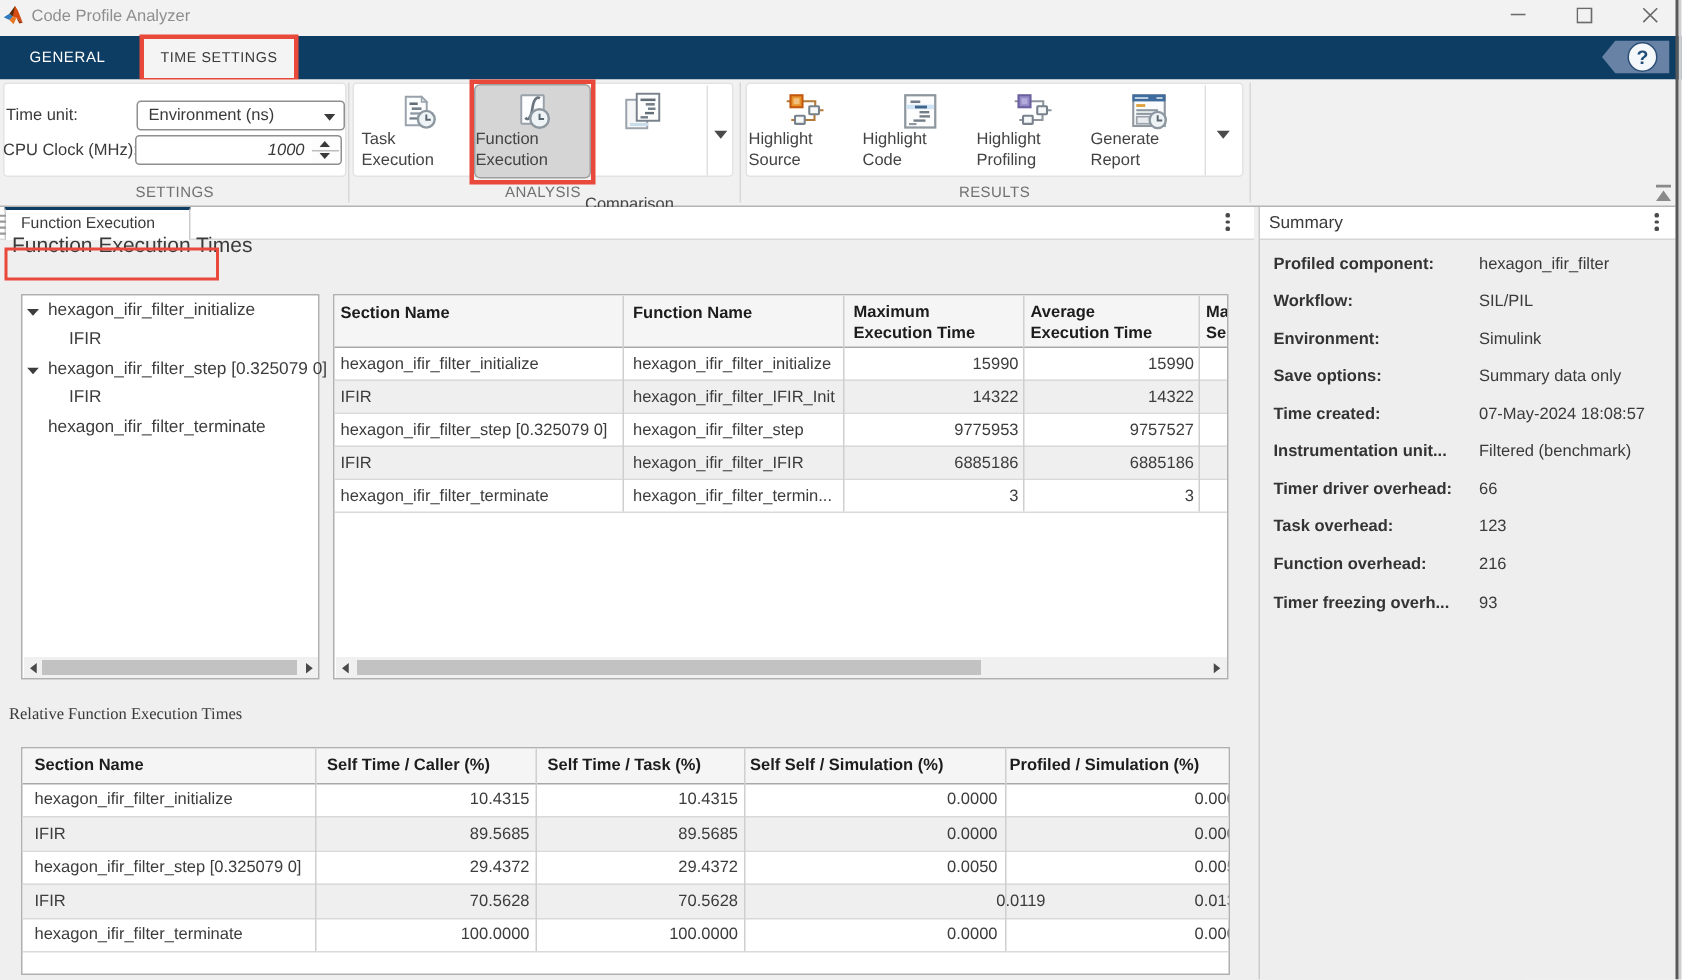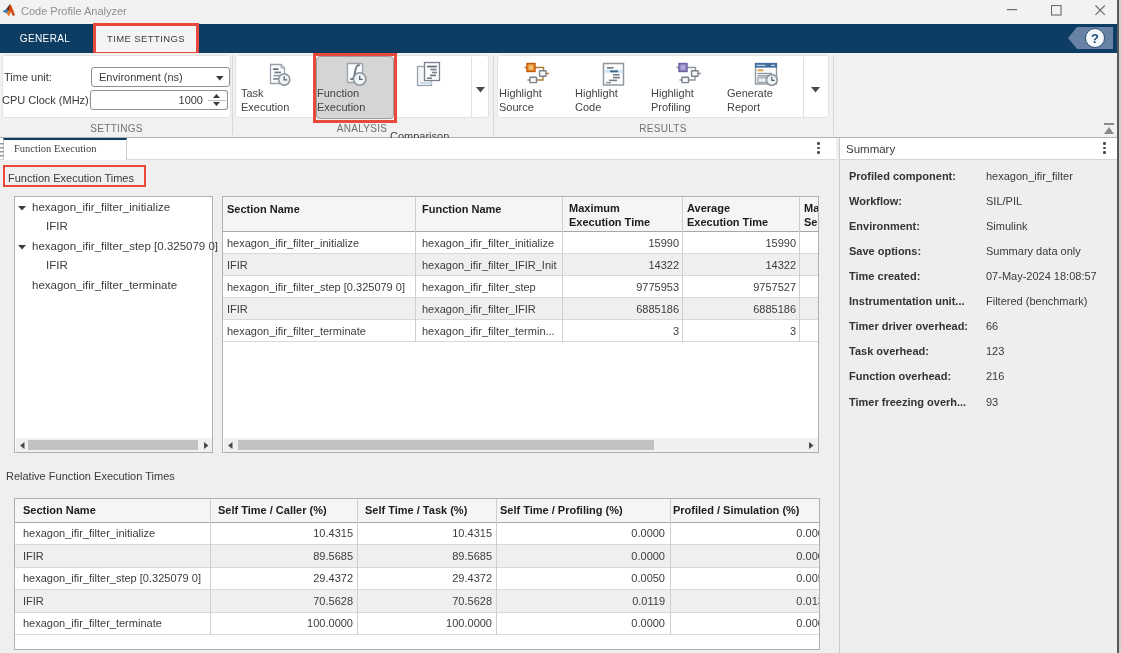--- a/index.html
+++ b/index.html
@@ -22,41 +22,41 @@
 #toolstrip { left:0; top:53px; width:1117px; height:85px; background:#f1f1f1; border-bottom:1px solid #b4b4b4; }
 .group-card { top:55px; height:63px; background:#ffffff; border:1px solid #e3e3e3; border-radius:3px; }
 #card-settings { left:2px;   width:229px; }
 #card-analysis { left:235px; width:254px; }
 #card-results  { left:497px; width:332px; }
 .gsep { top:55px; width:1px; height:80px; background:#d8d8d8; }
 .glabel { top:123px; height:12px; font-size:10px; color:#707070; text-align:center; letter-spacing:0.3px; }
 
 .fieldlabel { font-size:11px; color:#3a3a3a; }
 #combo { left:91px; top:67px; width:139px; height:20px; background:#fff; border:1px solid #8f8f8f; border-radius:3px; font-size:11px; color:#3a3a3a; line-height:18px; padding-left:7px; }
-#spinbox { left:90px; top:90px; width:119px; height:20px; background:#fff; border:1px solid #8f8f8f; border-radius:3px 0 0 3px; font-size:11px; color:#3a3a3a; line-height:18px; text-align:right; padding-right:5px; }
+#spinbox { left:90px; top:90px; width:119px; height:20px; background:#fff; border:1px solid #8f8f8f; border-radius:3px 0 0 3px; font-size:11px; color:#3a3a3a; line-height:18px; text-align:right; padding-right:5px;font-style:italic; }
 #spinner { left:208px; top:90px; width:20px; height:20px; border:1px solid #8f8f8f; border-left:none; border-radius:0 3px 3px 0; background:#fdfdfd; }
 
 .tsbtn { top:56px; width:76px; height:62px; text-align:left; }
 .tsbtn .cap { position:absolute; left:0; right:0; top:31px; font-size:11px; color:#434343; line-height:13.5px; }
 .tsbtn .cap1 { position:absolute; left:0; right:0; top:35px; font-size:11px; color:#434343;margin-top:39px; }
 .icon32 { position:absolute; left:50%; top:3px; transform:translateX(-50%); width:30px; height:30px; }
 #btn-funcexec { left:316px; top:56px; width:78px; height:63px; background:#d5d5d5; border:1px solid #9e9e9e; border-radius:4px; }
 #redbox-btn { left:313px; top:53px; width:84px; height:70px; border:3px solid #e8493a; }
 
 
 #docstrip { left:0; top:138px; width:836px; height:22px; background:#ffffff; }
 #docstrip-border { left:0px; top:159px; width:836px; height:1px; background:#d9d9d9; }
 #doctab { left:3px; top:138px; width:124px; height:22px; background:#ffffff; border-left:1px solid #cccccc; border-right:1px solid #cccccc; border-top:2.5px solid #0e3d64; }
-#doctab-text { left:14px; top:143px; font-size:10.5px; color:#3a3a3a;font-family:Liberation Serif, serif; }
+#doctab-text { left:14px; top:143px; font-size:10.5px; color:#3a3a3a; }
 
 
 #leftbody { left:0; top:160px; width:836px; height:493px; background:#efefef; }
 #redbox-label { left:3px; top:165px; width:143px; height:22px; border:2.5px solid #e8493a; }
-#fet-label { left:8px; top:172px; font-size:11px; color:#3a3a3a; }
-#rfet-label { left:6px; top:470px; font-size:11px; color:#3a3a3a; }
+#fet-label { left:8px; top:155px; font-size:14px; color:#3a3a3a; }
+#rfet-label { left:6px; top:470px; font-size:11px; color:#3a3a3a;font-family:Liberation Serif, serif; }
 
 
 #tree { left:14px; top:196px; width:199px; height:257px; background:#fff; border:1px solid #b0b0b0; }
 .titem { position:absolute; left:0; font-size:11.5px; color:#3c3c3c; white-space:nowrap; }
 
 
 .tbl { background:#fff; border:1px solid #b0b0b0; overflow:hidden; }
 #tbl1 { left:222px; top:196px; width:597px; height:257px; }
 #tbl2 { left:14px;  top:498px; width:806px; height:152px; }
 .cell { position:absolute; font-size:11px; color:#3c3c3c; white-space:nowrap; overflow:hidden; }
@@ -356,41 +356,41 @@
   <div class="hline" style="top:90px"></div>
   <div class="hline" style="top:113px"></div>
   <div class="hline" style="top:135px"></div>
   <div class="vline" style="left:195px;height:135px"></div>
   <div class="vline" style="left:342px;height:135px"></div>
   <div class="vline" style="left:481px;height:135px"></div>
   <div class="vline" style="left:655px;height:135px"></div>
   <div class="hcell" style="left:8px;top:5px">Section Name</div>
   <div class="hcell" style="left:203px;top:5px">Self Time / Caller (%)</div>
   <div class="hcell" style="left:350px;top:5px">Self Time / Task (%)</div>
-  <div class="hcell" style="left:485px;top:5px">Self Time / Profiling (%)</div>
+  <div class="hcell" style="left:485px;top:5px">Self Self / Simulation (%)</div>
   <div class="hcell" style="left:658px;top:5px">Profiled / Simulation (%)</div>
   <div class="cell" style="left:8px;top:28px">hexagon_ifir_filter_initialize</div>
   <div class="cell" style="left:195px;top:28px;width:143px;text-align:right">10.4315</div>
   <div class="cell" style="left:342px;top:28px;width:135px;text-align:right">10.4315</div>
   <div class="cell" style="left:481px;top:28px;width:169px;text-align:right">0.0000</div>
   <div class="cell" style="left:655px;top:28px;width:160px;text-align:right">0.0000</div>
   <div class="cell" style="left:8px;top:51px">IFIR</div>
   <div class="cell" style="left:195px;top:51px;width:143px;text-align:right">89.5685</div>
   <div class="cell" style="left:342px;top:51px;width:135px;text-align:right">89.5685</div>
   <div class="cell" style="left:481px;top:51px;width:169px;text-align:right">0.0000</div>
   <div class="cell" style="left:655px;top:51px;width:160px;text-align:right">0.0000</div>
   <div class="cell" style="left:8px;top:73px">hexagon_ifir_filter_step [0.325079 0]</div>
   <div class="cell" style="left:195px;top:73px;width:143px;text-align:right">29.4372</div>
   <div class="cell" style="left:342px;top:73px;width:135px;text-align:right">29.4372</div>
   <div class="cell" style="left:481px;top:73px;width:169px;text-align:right">0.0050</div>
   <div class="cell" style="left:655px;top:73px;width:160px;text-align:right">0.0056</div>
   <div class="cell" style="left:8px;top:96px">IFIR</div>
   <div class="cell" style="left:195px;top:96px;width:143px;text-align:right">70.5628</div>
   <div class="cell" style="left:342px;top:96px;width:135px;text-align:right">70.5628</div>
-  <div class="cell" style="left:481px;top:96px;width:169px;text-align:right">0.0119</div>
+  <div class="cell" style="left:481px;top:96px;width:201px;text-align:right">0.0119</div>
   <div class="cell" style="left:655px;top:96px;width:160px;text-align:right">0.0134</div>
   <div class="cell" style="left:8px;top:118px">hexagon_ifir_filter_terminate</div>
   <div class="cell" style="left:195px;top:118px;width:143px;text-align:right">100.0000</div>
   <div class="cell" style="left:342px;top:118px;width:135px;text-align:right">100.0000</div>
   <div class="cell" style="left:481px;top:118px;width:169px;text-align:right">0.0000</div>
   <div class="cell" style="left:655px;top:118px;width:160px;text-align:right">0.0000</div>
 </div>
 
 <div class="abs" id="divider"></div>
 <div class="abs" id="sum-head"></div>

